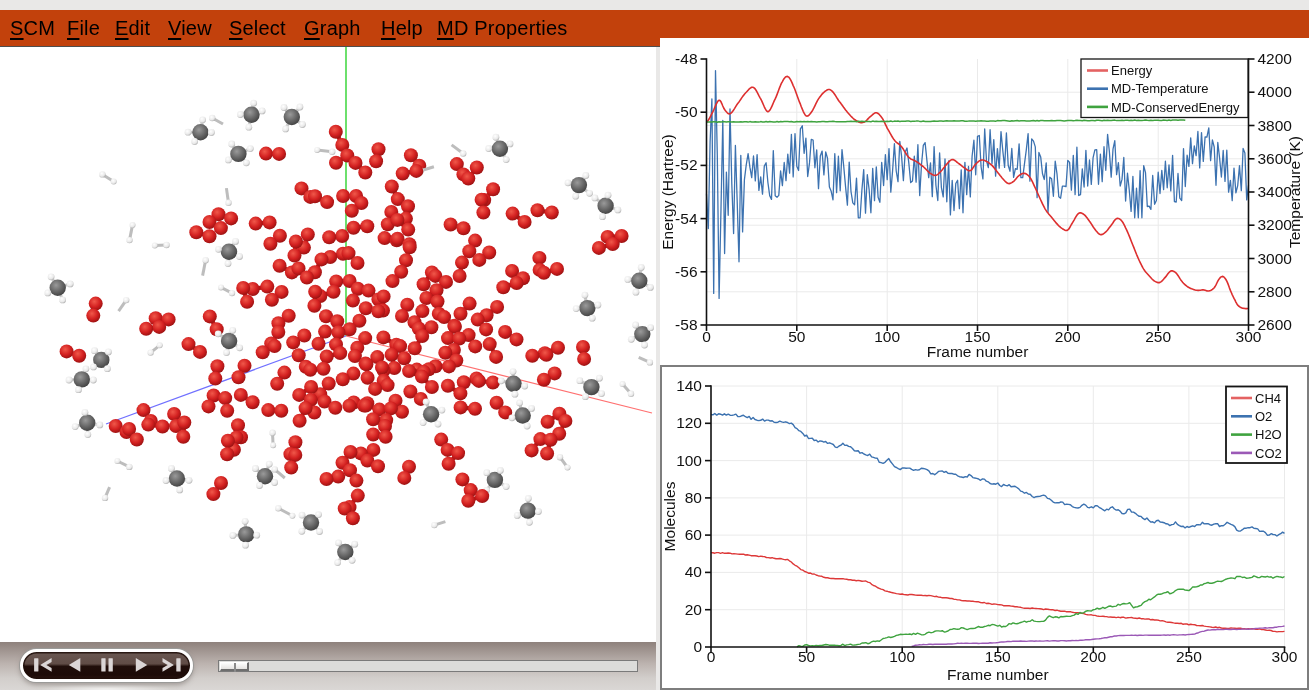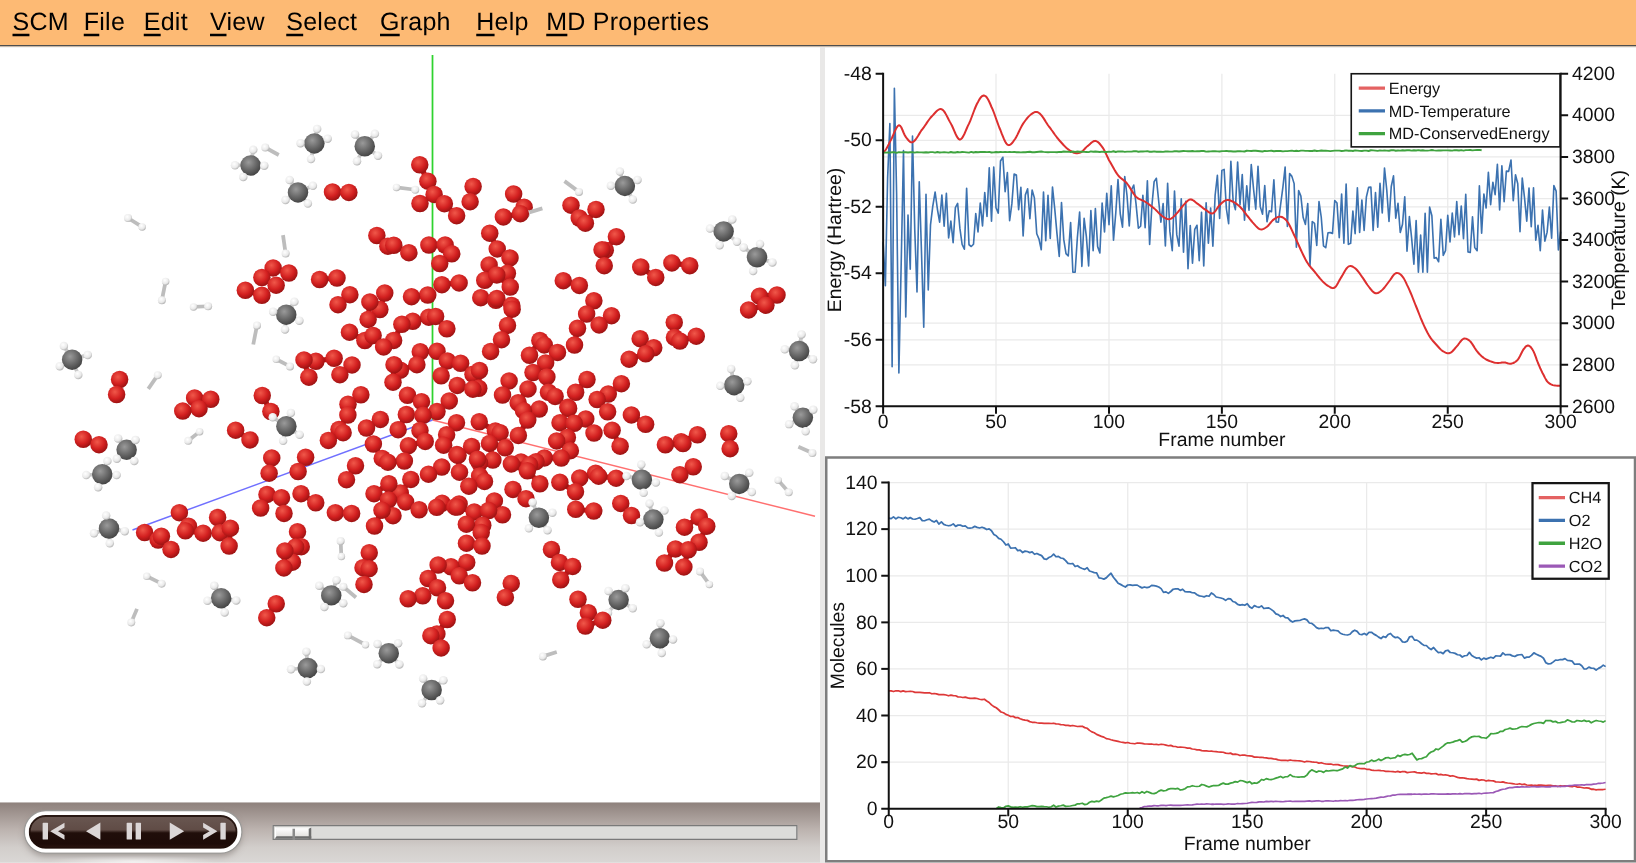--- a/index.html
+++ b/index.html
@@ -1,15 +1,15 @@
 <!DOCTYPE html>
 <html><head><meta charset="utf-8"><style>
 * { margin:0; padding:0; box-sizing:border-box; }
 html,body { width:1309px; height:690px; overflow:hidden; background:#e9e8e7; font-family:"Liberation Sans", sans-serif; }
-#menubar { position:absolute; left:0; top:0; width:1309px; height:37px; background:#fdba74; border-bottom:1.5px solid #4e4e4e; }
+#menubar { position:absolute; left:0; top:10px; width:1309px; height:37px; background:#c2410c; border-bottom:1.5px solid #4e4e4e; }
 #menubar span { position:absolute; top:7px; font-size:20px; color:#000; letter-spacing:0.2px; }
 #menubar u { text-decoration-thickness:1.5px; text-underline-offset:3px; }
 #view3d { position:absolute; left:0; top:38px; width:656px; height:604px; background:#ffffff; }
 #strip { position:absolute; left:0; top:642px; width:656px; height:48px; background:linear-gradient(#8e817c, #bcb3af 45%, #d2cecb 75%, #dad7d5 100%); }
 #gapv { position:absolute; left:656px; top:38px; width:4px; height:652px; background:#e9e8e7; }
 #chart2 { position:absolute; left:659.5px; top:365px; width:649.5px; height:325px; background:#fff; border:2.5px solid #7e7e7e; }
 #pill { position:absolute; left:20px; top:649px; width:173px; height:33px; border-radius:16.5px; background:linear-gradient(#6a5852 0%, #604c46 44%, #200e0a 53%, #1d0b08 85%, #2c1510 100%); border:3px solid #ffffff; box-shadow:inset 0 0 0 1.5px rgba(30,14,9,0.85), 0 0 0 1px #9a9a98, 0 3px 5px rgba(110,100,95,0.5); }
 #slider { position:absolute; left:218px; top:660px; width:420px; height:12px; background:#dcdcda; border:1.5px solid #7a7a7a; }
 #thumb { position:absolute; left:1px; top:1px; width:29px; height:8.5px; background:linear-gradient(#fdfdfd,#e4e2e0); border-right:2px solid #6e6e6e; border-bottom:2px solid #6e6e6e; border-left:1px solid #fff; border-top:1px solid #fff; }
 #thumb::after { content:""; position:absolute; left:13px; top:0; width:2px; height:9px; background:#8a8a8a; }

